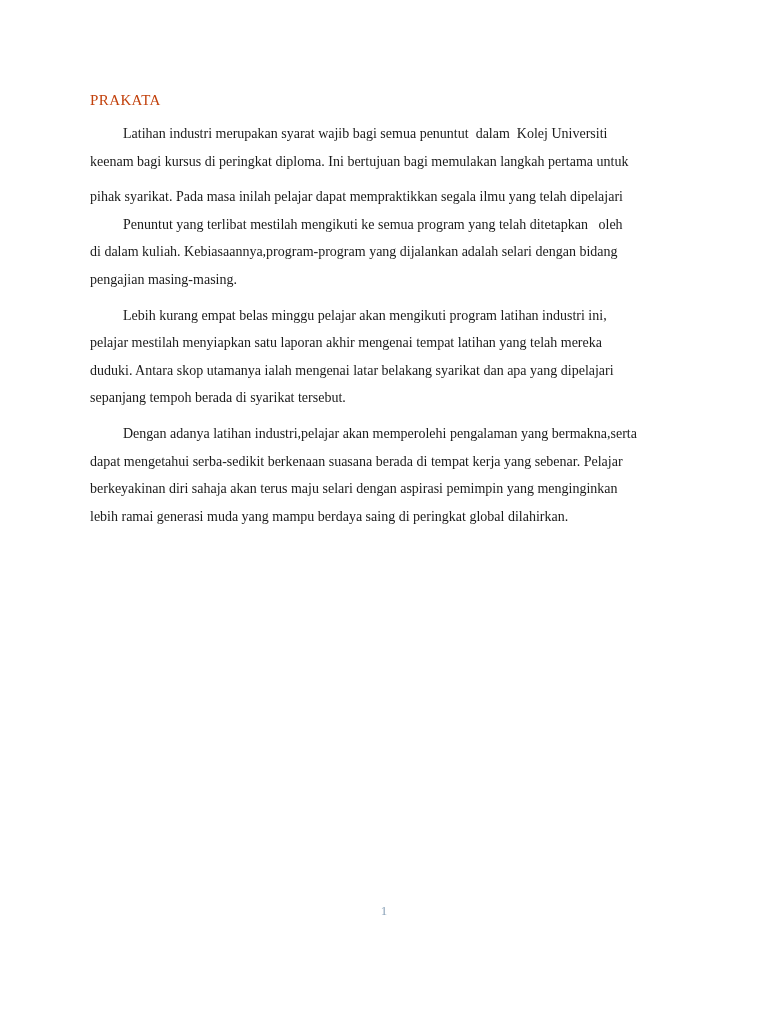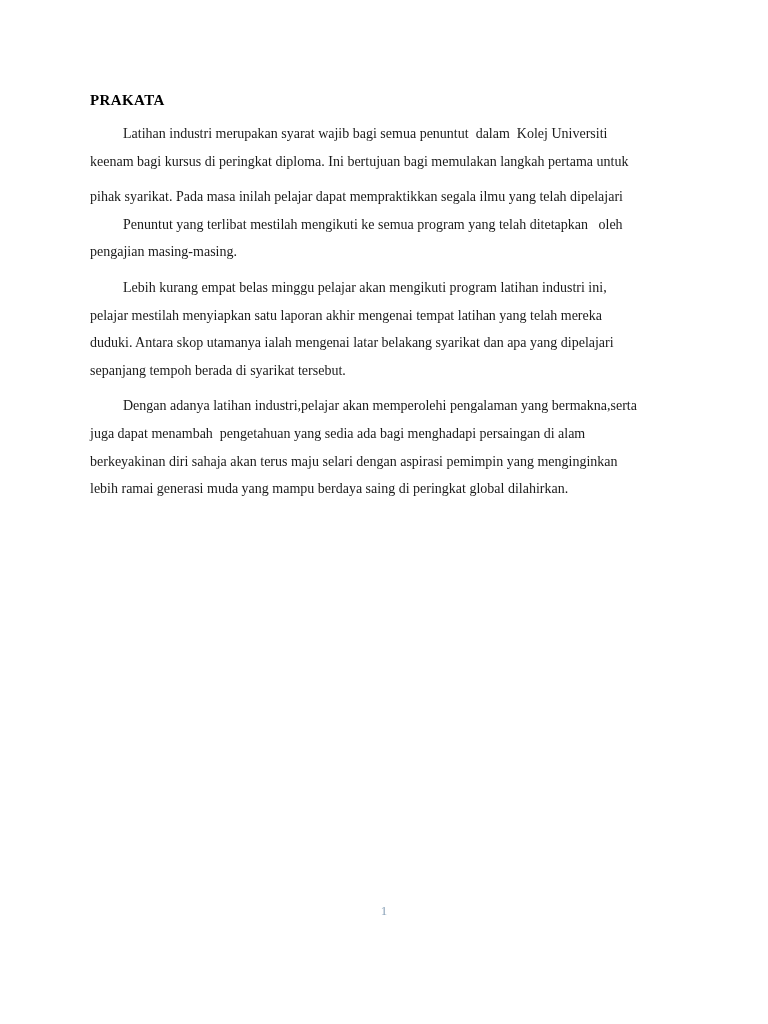--- a/index.html
+++ b/index.html
@@ -18,24 +18,24 @@
   }
   .content {
     position: absolute;
     left: 90px;
     top: 91px;
     width: 600px;
   }
   .doc-title {
     margin: 0;
     font-size: 15px;
-    font-weight: bold;
+    font-weight: normal;
     line-height: 18px;
     letter-spacing: 0.4px;
-    color: #000000;
+    color: #c2410c;
   }
   .para {
     margin: 8px 0 0 0;
     font-size: 14px;
     line-height: 27.6px;
     font-weight: normal;
   }
   .para.p1 { margin-top: 11px; }
   .line {
     white-space: pre;   
@@ -64,33 +64,34 @@
     <h1 class="doc-title">PRAKATA</h1>
 
     <div class="para p1">
       <div class="line first-line">Latihan industri merupakan syarat wajib bagi semua penuntut  dalam  Kolej Universiti</div>
       <div class="line">keenam bagi kursus di peringkat diploma. Ini bertujuan bagi memulakan langkah pertama untuk</div>
     </div>
 
     <div class="para">
       <div class="line">pihak syarikat. Pada masa inilah pelajar dapat mempraktikkan segala ilmu yang telah dipelajari</div>
       <div class="line first-line">Penuntut yang terlibat mestilah mengikuti ke semua program yang telah ditetapkan   oleh</div>
+      <div class="line">di dalam kuliah. Kebiasaannya,program-program yang dijalankan adalah selari dengan bidang</div>
       <div class="line">pengajian masing-masing.</div>
     </div>
 
     <div class="para">
       <div class="line first-line">Lebih kurang empat belas minggu pelajar akan mengikuti program latihan industri ini,</div>
       <div class="line">pelajar mestilah menyiapkan satu laporan akhir mengenai tempat latihan yang telah mereka</div>
       <div class="line">duduki. Antara skop utamanya ialah mengenai latar belakang syarikat dan apa yang dipelajari</div>
       <div class="line">sepanjang tempoh berada di syarikat tersebut.</div>
     </div>
 
     <div class="para">
       <div class="line first-line">Dengan adanya latihan industri,pelajar akan memperolehi pengalaman yang bermakna,serta</div>
-      <div class="line">juga dapat menambah  pengetahuan yang sedia ada bagi menghadapi persaingan di alam</div>
+      <div class="line">dapat mengetahui serba-sedikit berkenaan suasana berada di tempat kerja yang sebenar. Pelajar</div>
       <div class="line">berkeyakinan diri sahaja akan terus maju selari dengan aspirasi pemimpin yang menginginkan</div>
       <div class="line">lebih ramai generasi muda yang mampu berdaya saing di peringkat global dilahirkan.</div>
     </div>
 
   </div>
 
   <div class="page-footer">
     <span class="page-number">1</span>
   </div>
 

